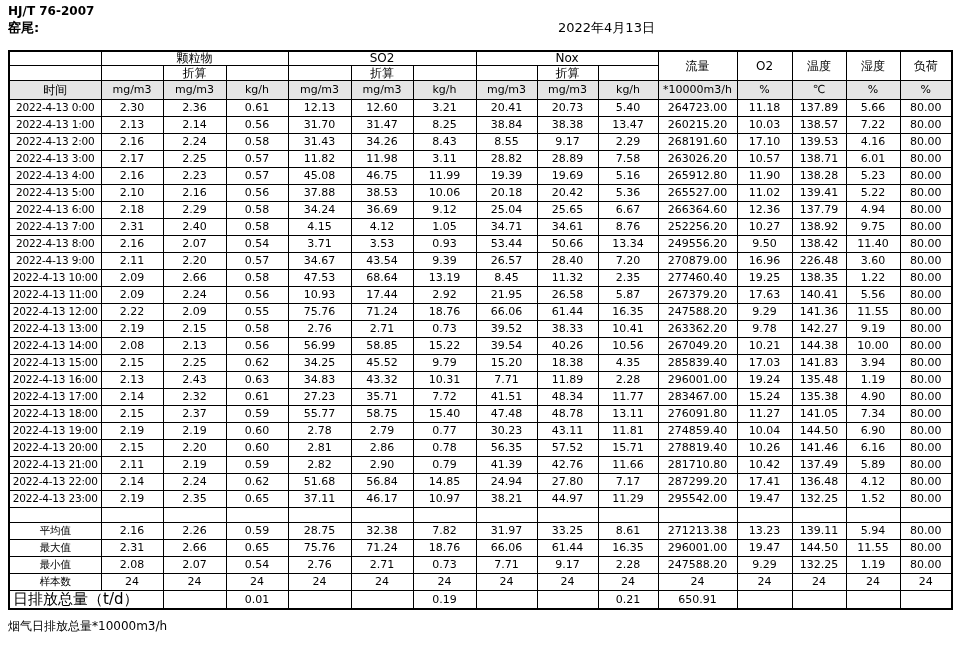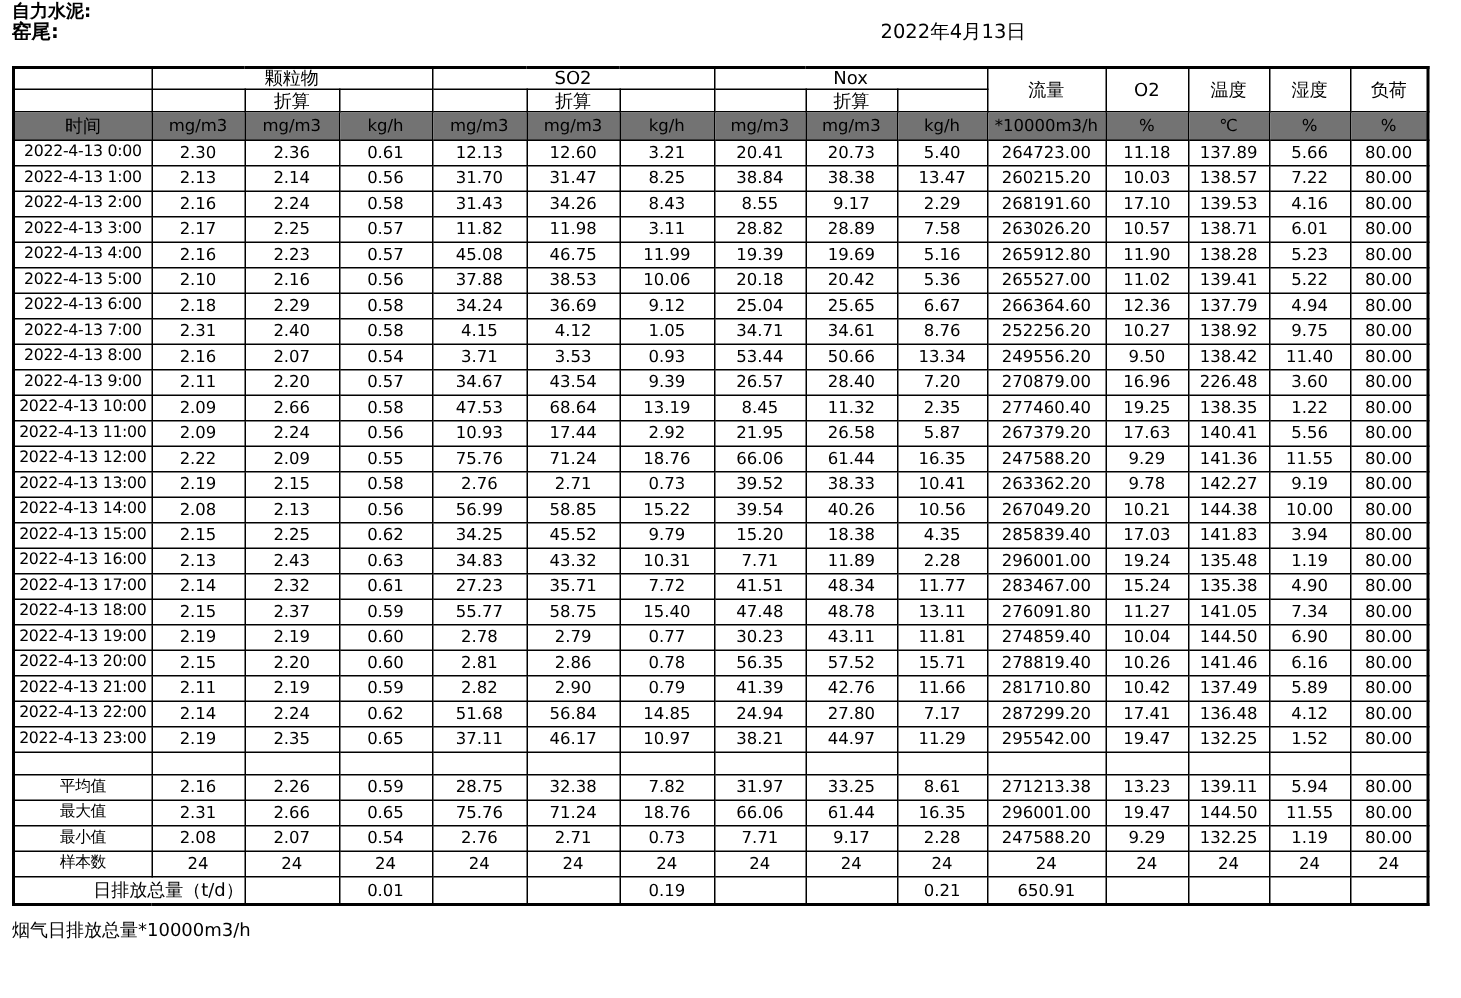--- a/index.html
+++ b/index.html
@@ -6,50 +6,50 @@
   body{
     width:974px;height:665px;background:#ffffff;color:#000;
     font-family:"DejaVu Sans","Liberation Sans",sans-serif;
     position:relative;overflow:hidden;
   }
   .std{padding:4px 0 0 8px;height:16px;font-size:12px;font-weight:bold;}
   .title{height:24px;text-align:center;font-size:14px;font-weight:bold;line-height:24px;}
   .company{height:14px;padding-left:8px;font-size:12px;font-weight:bold;line-height:14px;}
   .locdate{height:16px;position:relative;font-size:13px;line-height:16px;}
   .locdate .loc{position:absolute;left:8px;font-weight:bold;}
-  .locdate .date{position:absolute;left:587px;}
+  .locdate .date{position:absolute;left:558px;}
   table{
     border-collapse:collapse;table-layout:fixed;margin:14px 0 0 8px;
     border:2px solid #000;width:943px;
   }
   td,th{
     border:1px solid #000;padding:0;margin:0;text-align:center;vertical-align:middle;
     font-weight:normal;font-size:11px;line-height:1.05;
     white-space:nowrap;overflow:hidden;
   }
   thead td{font-size:12px;}
   tr.h1 td{height:13px;}
   tr.h2 td{height:14px;margin-left:12px;}
-  tr.h3 td{height:18px;background:#737373;font-size:11px;}
+  tr.h3 td{height:18px;background:#e5e5e5;font-size:11px;}
   tr.h3 td.cn{font-size:12px;}
   tr.r-data td{height:16px;}
   tr.r-spacer td{height:14px;}
   tr.r-sum td{height:16px;}
   tr.r-total td{height:17px;}
   td.c-time{font-size:10.5px;letter-spacing:-0.2px;}
-  td.c-left{text-align:right;padding-left:3px;font-size:12px;}
+  td.c-left{text-align:left;padding-left:3px;font-size:15px;}
   .dip{position:relative;top:0;display:inline-block;}
   .foot1{margin:9px 0 0 8px;font-size:12px;height:15px;line-height:15px;}
 </style>
 </head>
 <body>
 
 <div class="page">
 
-  <div class="company">自力水泥:</div>
+  <div class="std">HJ/T 76-2007</div>
   <div class="locdate">
     <span class="loc">窑尾:</span>
     <span class="date">2022年4月13日</span>
   </div>
 
   <table>
     <colgroup>
       <col style="width:92px">
         <col style="width:62px">
         <col style="width:63px">

